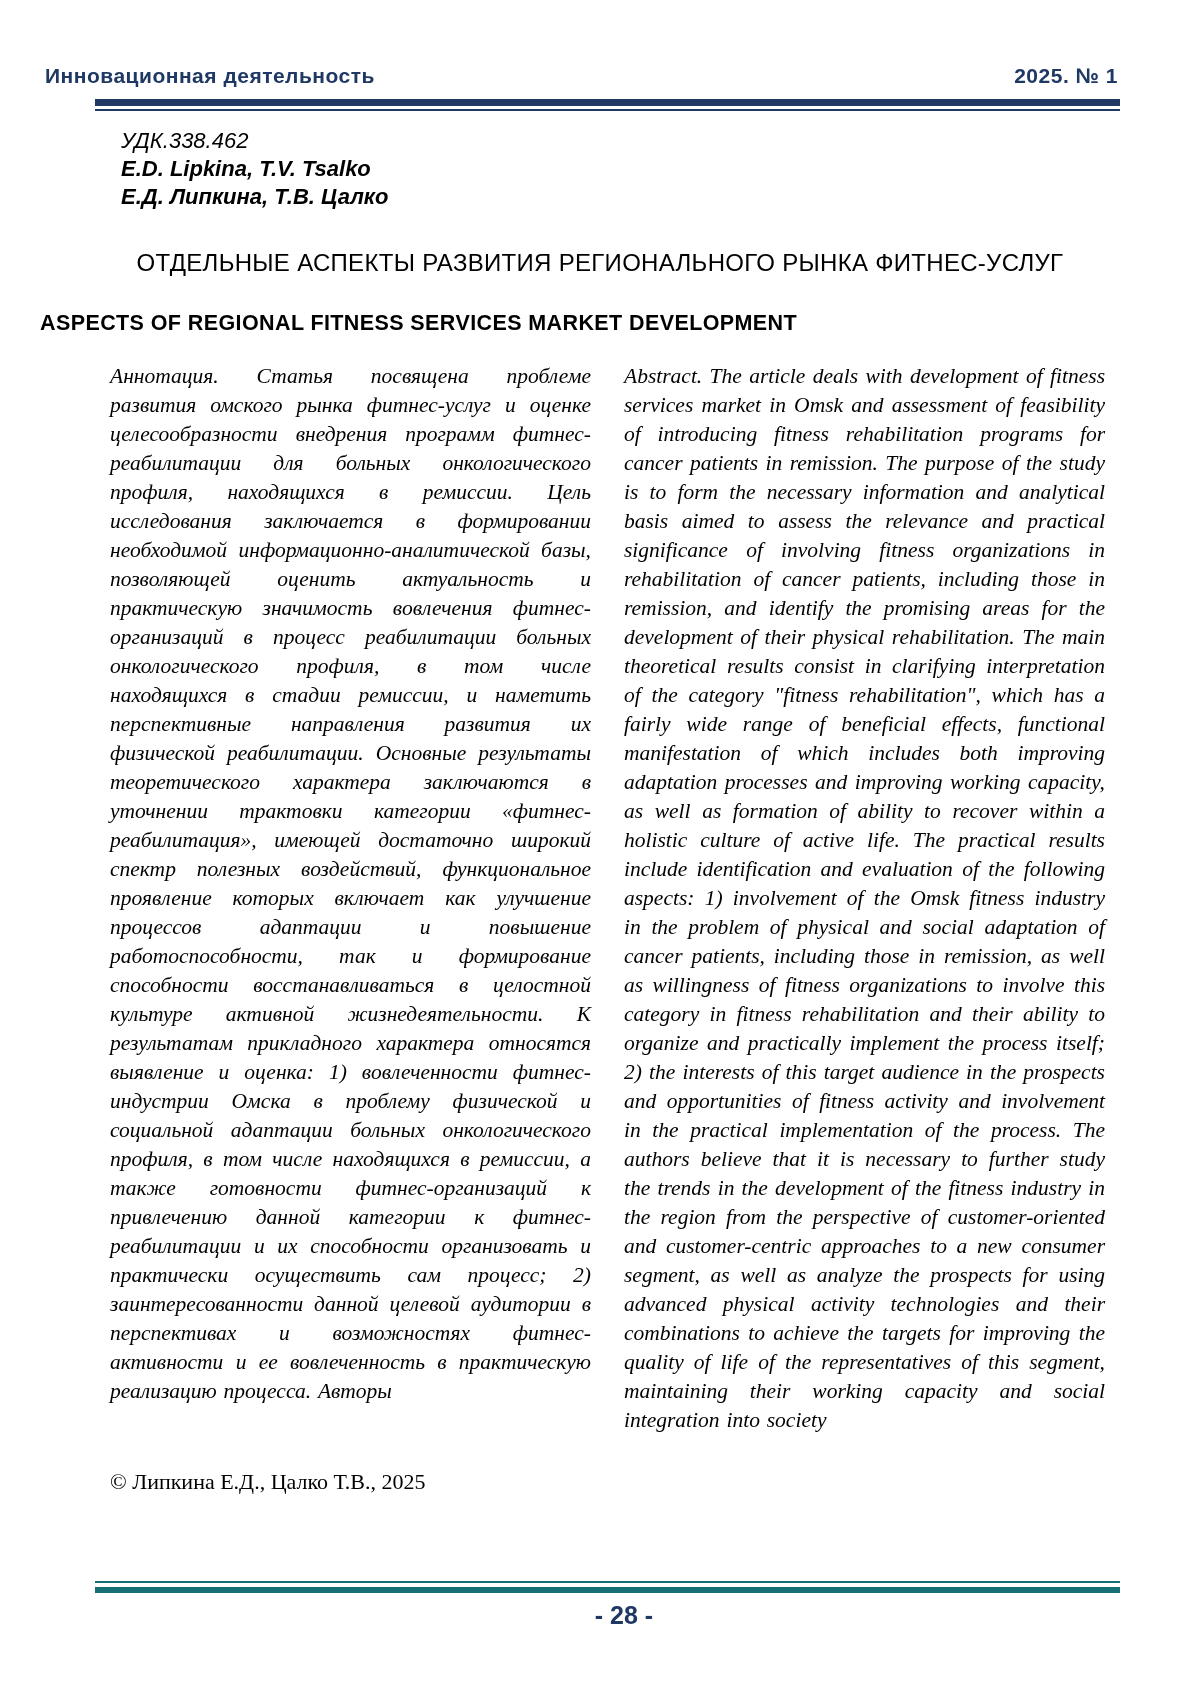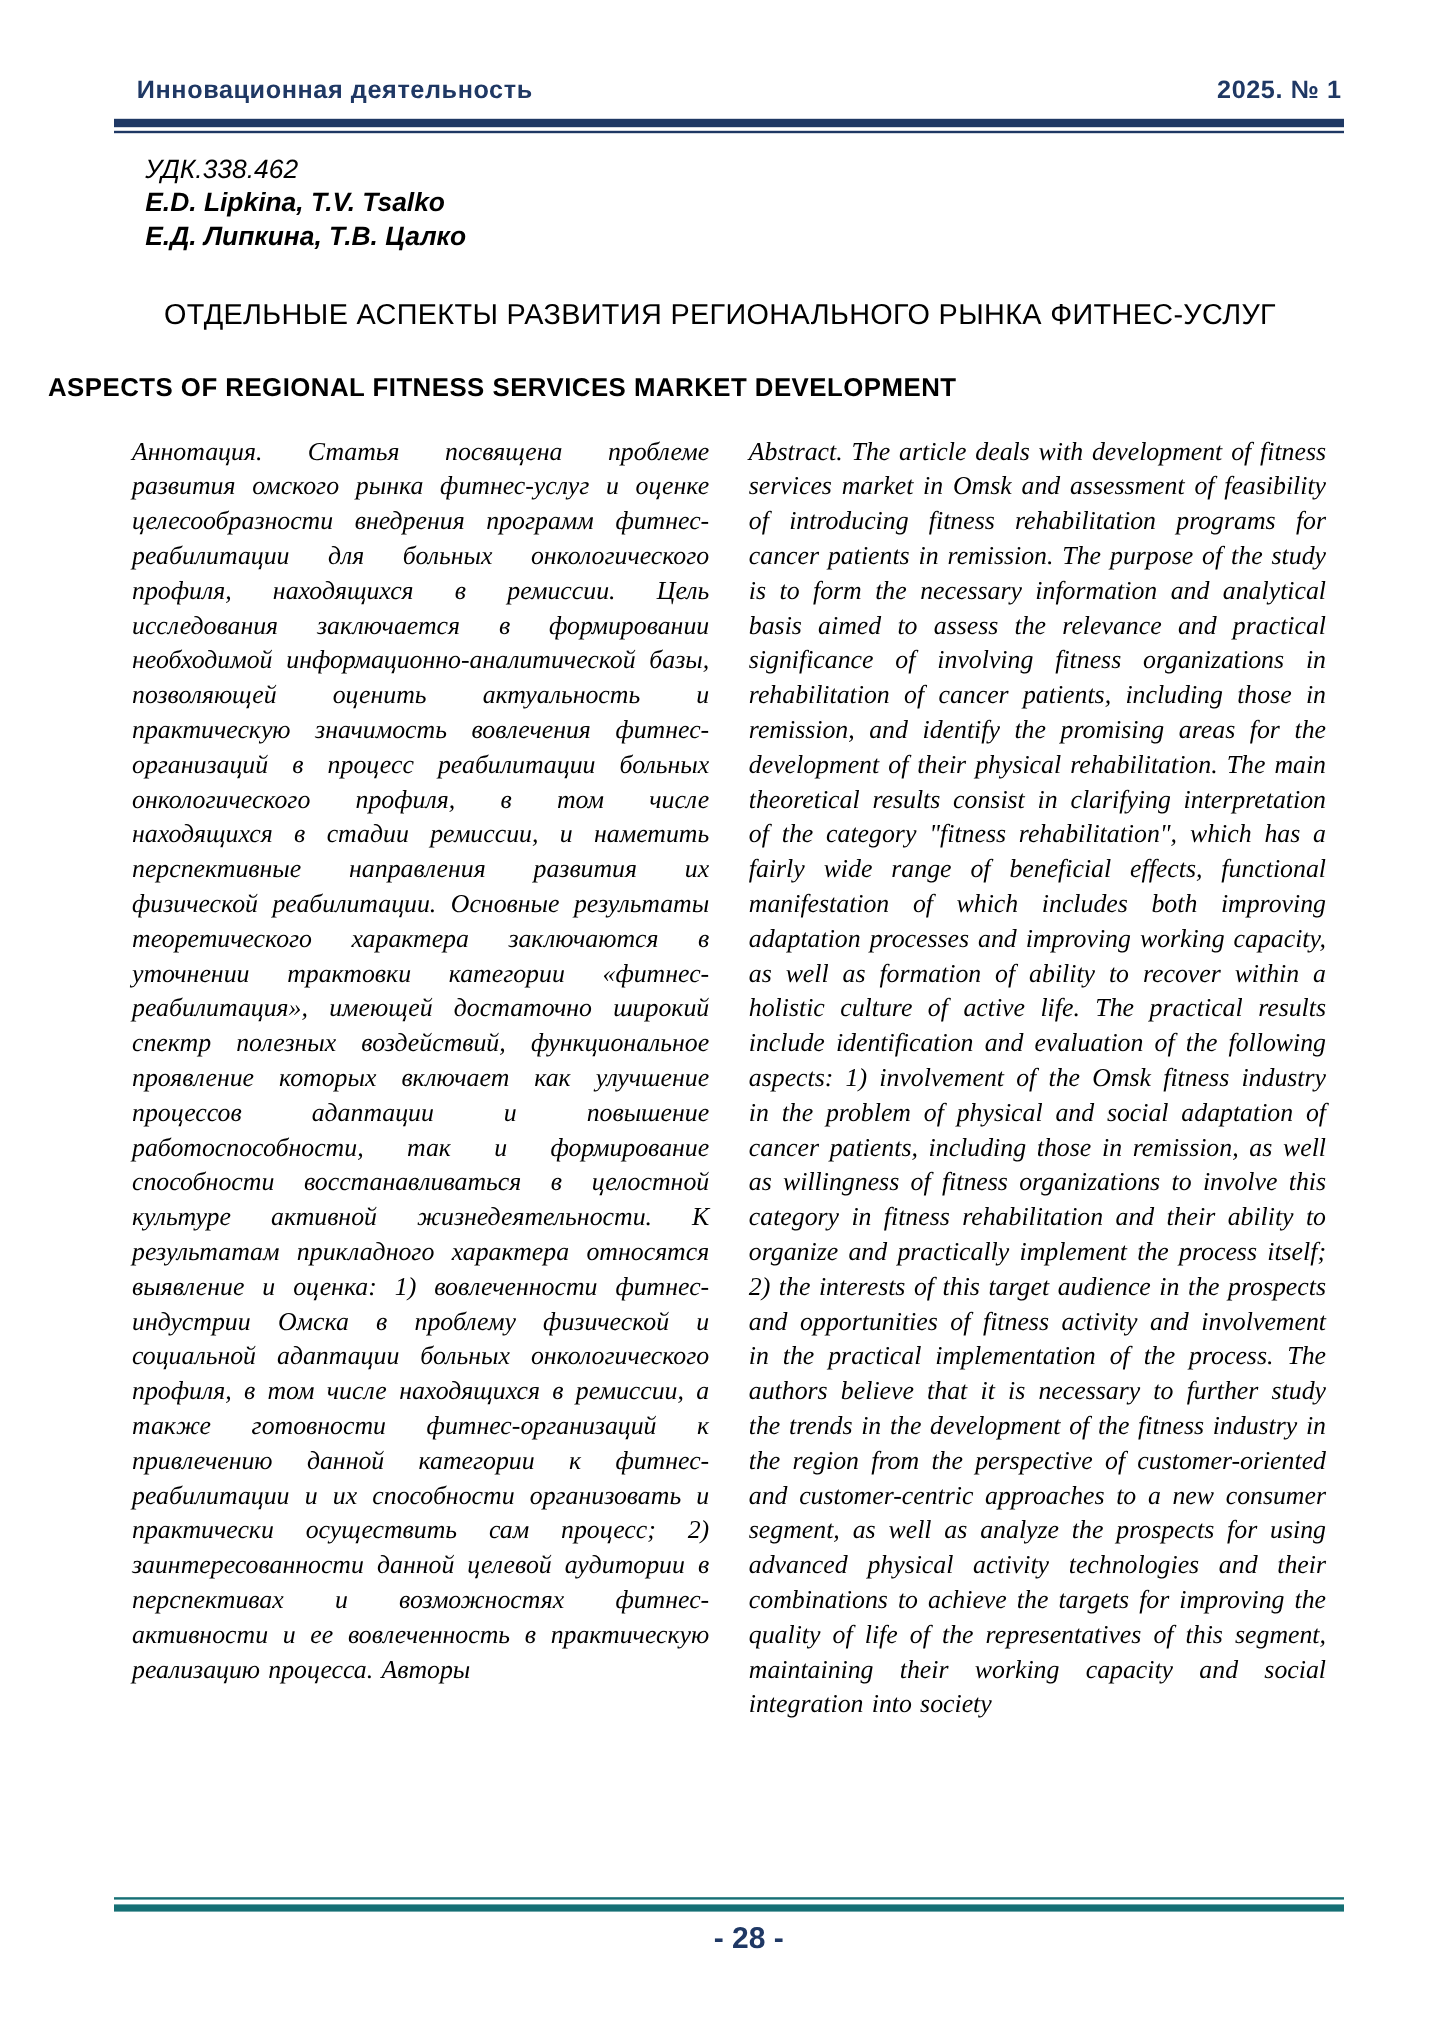--- a/index.html
+++ b/index.html
@@ -11,21 +11,21 @@
     background: #ffffff;
     overflow: hidden;
     color: #000000;
   }
 
   
   .header-row {
     display: flex;
     justify-content: space-between;
     align-items: baseline;
-    padding: 64px 82px 0 114px;
+    padding: 64px 82px 0 45px;
     font-family: "Liberation Sans", sans-serif;
     font-weight: bold;
     font-size: 21px;
     letter-spacing: 0.5px;
     color: #1f3864;
   }
   .rule-top { margin: 11px 80px 0 95px; }
   .rule-top .thick { height: 7px; background: #1f3864; }
   .rule-top .thin  { height: 2px; background: #1f3864; margin-top: 3px; }
 
@@ -125,20 +125,21 @@
   </div>
 
   <div class="title-ru">ОТДЕЛЬНЫЕ АСПЕКТЫ РАЗВИТИЯ РЕГИОНАЛЬНОГО РЫНКА ФИТНЕС-УСЛУГ</div>
   <div class="title-en">ASPECTS OF REGIONAL FITNESS SERVICES MARKET DEVELOPMENT</div>
 
   <div class="columns">
     <p class="abstract">Аннотация. Статья посвящена проблеме развития омского рынка фитнес-услуг и оценке целесообразности внедрения программ фитнес-реабилитации для больных онкологического профиля, находящихся в ремиссии. Цель исследования заключается в формировании необходимой информационно-аналитической базы, позволяющей оценить актуальность и практическую значимость вовлечения фитнес-организаций в процесс реабилитации больных онкологического профиля, в том числе находящихся в стадии ремиссии, и наметить перспективные направления развития их физической реабилитации. Основные результаты теоретического характера заключаются в уточнении трактовки категории «фитнес-реабилитация», имеющей достаточно широкий спектр полезных воздействий, функциональное проявление которых включает как улучшение процессов адаптации и повышение работоспособности, так и формирование способности восстанавливаться в целостной культуре активной жизнедеятельности. К результатам прикладного характера относятся выявление и оценка: 1) вовлеченности фитнес-индустрии Омска в проблему физической и социальной адаптации больных онкологического профиля, в том числе находящихся в ремиссии, а также готовности фитнес-организаций к привлечению данной категории к фитнес-реабилитации и их способности организовать и практически осуществить сам процесс; 2) заинтересованности данной целевой аудитории в перспективах и возможностях фитнес-активности и ее вовлеченность в практическую реализацию процесса. Авторы</p>
     <p class="abstract">Abstract. The article deals with development of fitness services market in Omsk and assessment of feasibility of introducing fitness rehabilitation programs for cancer patients in remission. The purpose of the study is to form the necessary information and analytical basis aimed to assess the relevance and practical significance of involving fitness organizations in rehabilitation of cancer patients, including those in remission, and identify the promising areas for the development of their physical rehabilitation. The main theoretical results consist in clarifying interpretation of the category "fitness rehabilitation", which has a fairly wide range of beneficial effects, functional manifestation of which includes both improving adaptation processes and improving working capacity, as well as formation of ability to recover within a holistic culture of active life. The practical results include identification and evaluation of the following aspects: 1) involvement of the Omsk fitness industry in the problem of physical and social adaptation of cancer patients, including those in remission, as well as willingness of fitness organizations to involve this category in fitness rehabilitation and their ability to organize and practically implement the process itself; 2) the interests of this target audience in the prospects and opportunities of fitness activity and involvement in the practical implementation of the process. The authors believe that it is necessary to further study the trends in the development of the fitness industry in the region from the perspective of customer-oriented and customer-centric approaches to a new consumer segment, as well as analyze the prospects for using advanced physical activity technologies and their combinations to achieve the targets for improving the quality of life of the representatives of this segment, maintaining their working capacity and social integration into society</p>
   </div>
 
+  <div class="copyright">© Липкина Е.Д., Цалко Т.В., 2025</div>
 
   <div class="rule-bottom">
     <div class="thin"></div>
     <div class="thick"></div>
   </div>
   <div class="page-number">- 28 -</div>
 
 </div>
 
 </body></html>

